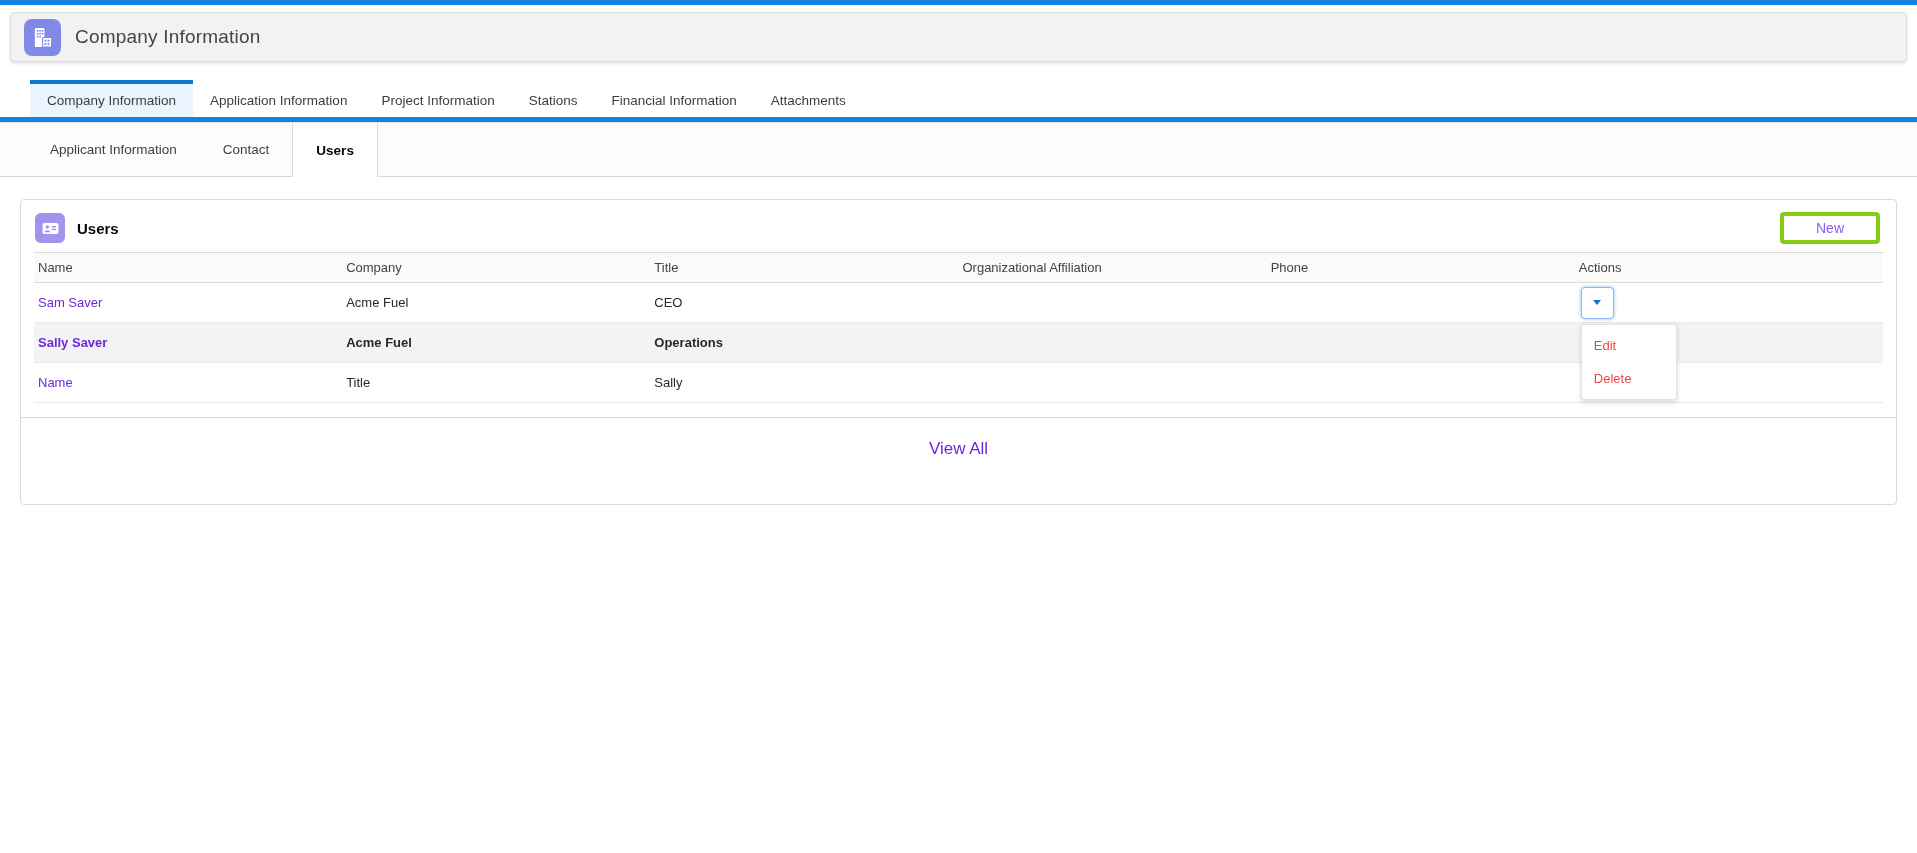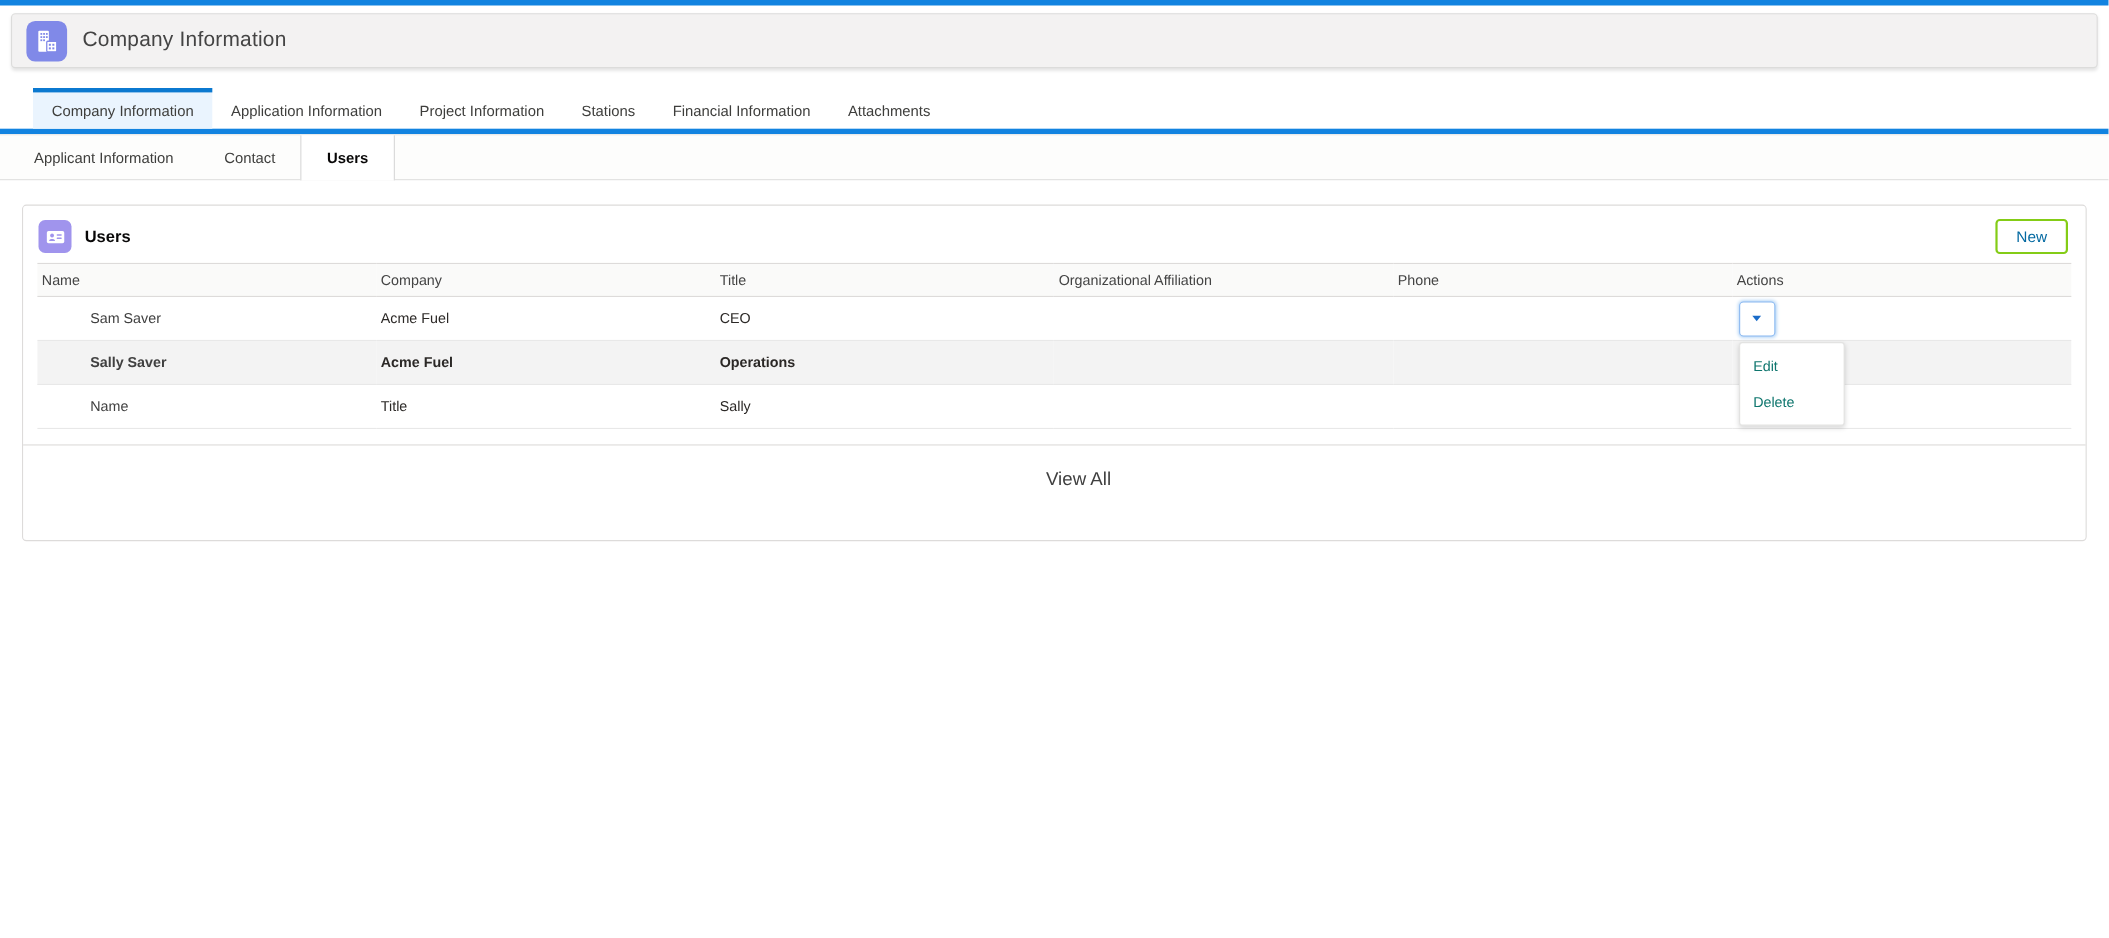--- a/index.html
+++ b/index.html
@@ -19,61 +19,61 @@
   .page-title { font-size:19px; font-weight:400; color:#444; margin-left:14px; letter-spacing:.2px; }
 
   
   .main-tabs { display:flex; margin-top:18px; padding-left:30px;
     border-bottom:5px solid #1283e0; align-items:flex-end; }
   .main-tab { padding:9px 17px 9px; border-top:4px solid transparent;
     font-size:13.5px; color:#3e3e3c; cursor:pointer; white-space:nowrap; }
   .main-tab.active { background:#eaf4fe; border-top-color:#0b79d0; }
 
   
-  .sub-tabs { display:flex; align-items:stretch; height:42px; padding-left:8px;
+  .sub-tabs { display:flex; align-items:stretch; height:55px; padding-left:27px;
     border-top:1px solid #e6e6e5; border-bottom:1px solid #d8d8d8; background:#fdfdfc; }
   .sub-tab { display:flex; align-items:center; padding:0 23px; font-size:13.5px;
     color:#3e3e3c; cursor:pointer; white-space:nowrap; }
   .sub-tab.active { background:#fff; border-left:1px solid #d8d8d8; border-right:1px solid #d8d8d8;
     font-weight:700; color:#080707; margin-bottom:-1px; position:relative; z-index:1; }
 
   
   .content { padding:22px 20px 0 20px; background:#fff; }
   .card { background:#fff; border:1px solid #dddbda; border-radius:4px;
     height:306px; position:relative; }
   .card-header { display:flex; align-items:center; padding:12px 16px 8px 14px; }
   .card-icon { width:30px; height:30px; border-radius:6px; background:#a094ed;
     display:flex; align-items:center; justify-content:center; flex:0 0 auto; }
   .card-title { font-size:15px; font-weight:700; color:#080707; margin-left:12px; }
-  .new-btn { margin-left:auto; height:32px; padding:0 17px; background:#fff;
-    border:2px solid #84cc16; border-radius:4px; color:#0369a1; font-size:14px;
+  .new-btn { margin-left:auto; height:32px; padding:0 32px; background:#fff;
+    border:4px solid #84cc16; border-radius:4px; color:#8b5cf6; font-size:14px;
     font-family:inherit; cursor:pointer; }
 
   
   table { border-collapse:collapse; table-layout:fixed; width:calc(100% - 26px); margin:0 13px; }
   col { width:16.666%; }
   th { background:#fafaf9; border-top:1px solid #dddbda; border-bottom:1px solid #dddbda;
     font-weight:400; font-size:13px; color:#444; text-align:left; padding:7px 4px; }
   td { height:40px; padding:0 4px; font-size:13px; color:#2b2826;
     border-bottom:1px solid #e8e8e8; background:#fff; }
   tr.shaded td { background:#f3f3f3;font-weight:bold; }
-  .link { color:#404040; text-decoration:none; cursor:pointer;margin-left:44px; }
+  .link { color:#6d28d9; text-decoration:none; cursor:pointer; }
 
   
   .action-wrap { position:relative; display:inline-block; margin-left:2px; }
   .caret-btn { width:33px; height:32px; background:#fff; border:1px solid #dddbda;
     border-radius:4px; display:inline-flex; align-items:center; justify-content:center;
     cursor:pointer; }
   .caret-btn.focused { border-color:#8ab8f0; box-shadow:0 0 3px 1px #bcd9f7; }
   .caret { width:0; height:0; border-left:4.5px solid transparent;
     border-right:4.5px solid transparent; border-top:5.5px solid #1a6cc9; }
   .menu { position:absolute; top:37px; left:0; width:96px; background:#fff;
     border:1px solid #e3e3e2; border-radius:3px; box-shadow:0 2px 5px rgba(0,0,0,.16);
     z-index:10; padding:4px 0; }
-  .menu-item { padding:9px 12px; font-size:13px; color:#0f766e; cursor:pointer; }
+  .menu-item { padding:9px 12px; font-size:13px; color:#ef4444; cursor:pointer; }
 
   
   .card-footer { margin:14px 0 0 0; border-top:1px solid #dddbda;
     padding-top:21px; text-align:center; }
   .view-all { font-size:17px; }
 </style>
 </head>
 <body>
 
 <div class="topbar"></div>

